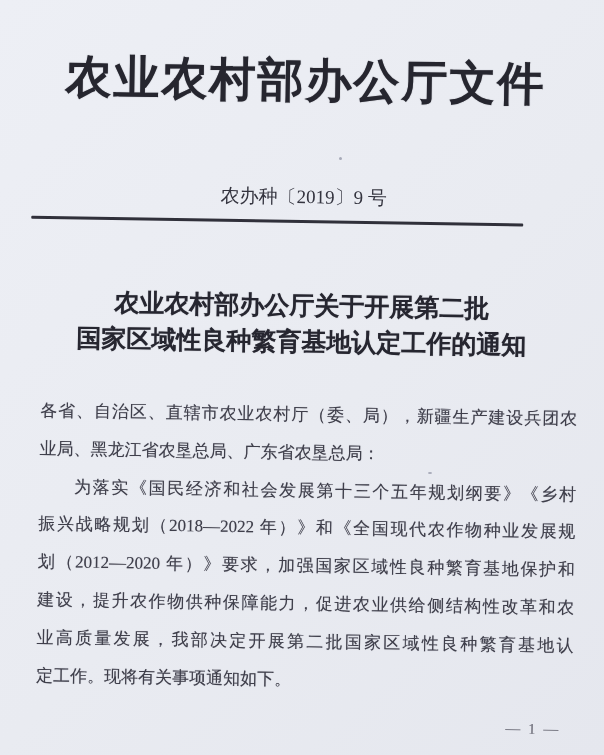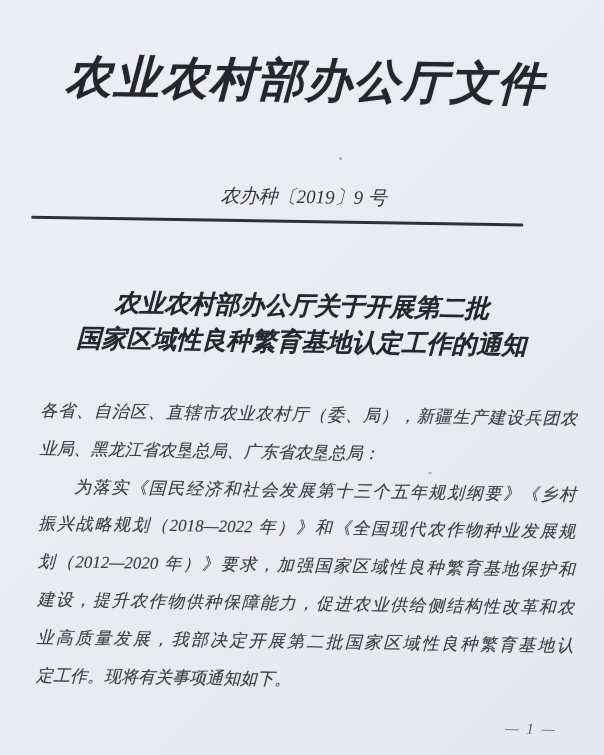--- a/index.html
+++ b/index.html
@@ -8,21 +8,20 @@
     overflow: hidden;
   }
   body {
     background: #e9ebf1;
     font-family: "Liberation Serif", "DejaVu Serif", serif;
   }
   .page {
     position: relative;
     width: 604px; height: 755px;
     background: linear-gradient(135deg, #edeff5 0%, #e9ebf1 55%, #e5e7ee 100%);
-    font-style: italic;
   }
   
   .skew {
     position: absolute; inset: 0;
     transform: rotate(0.9deg);
     transform-origin: 300px 300px;
   }
   .org-title {
     position: absolute; top: 50px; left: 0; width: 604px;
     text-align: center;

